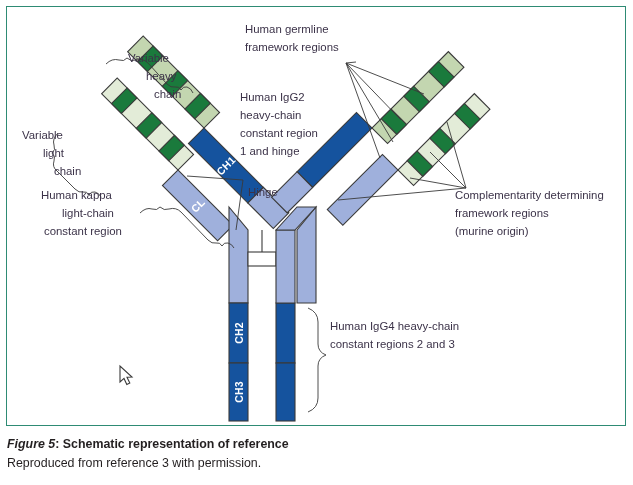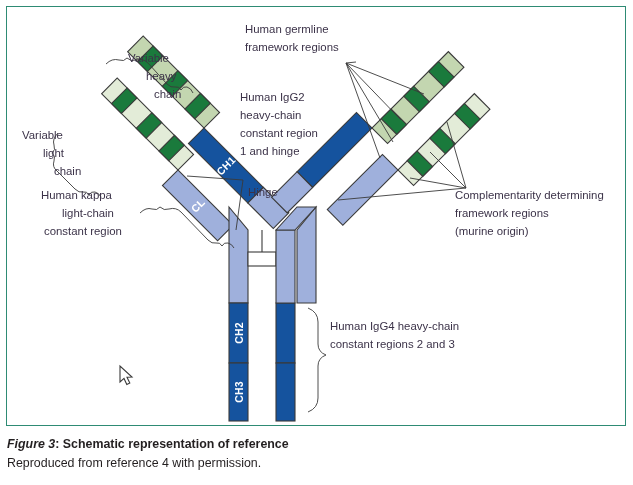--- a/index.html
+++ b/index.html
@@ -183,16 +183,16 @@
       <text class="lbl" x="330" y="330">Human IgG4 heavy-chain</text>
       <text class="lbl" x="330" y="348">constant regions 2 and 3</text>
     </g>
 
     <g transform="translate(120,366)">
       <path d="M0,0 L0,16 L4,12.4 L6.8,18.4 L9.8,17 L7,11.2 L12,11 Z" fill="#ffffff" stroke="#3a3a3a" stroke-width="1.1"></path>
     </g>
   </svg>
 
   <div id="caption">
-    <span class="cap-title"><span class="cap-fig">Figure 3</span><span>: Schematic representation of reference</span></span>
-    <span class="cap-sub">Reproduced from reference 4 with permission.</span>
+    <span class="cap-title"><span class="cap-fig">Figure 5</span><span>: Schematic representation of reference</span></span>
+    <span class="cap-sub">Reproduced from reference 3 with permission.</span>
   </div>
 </div>
 
 </body></html>

